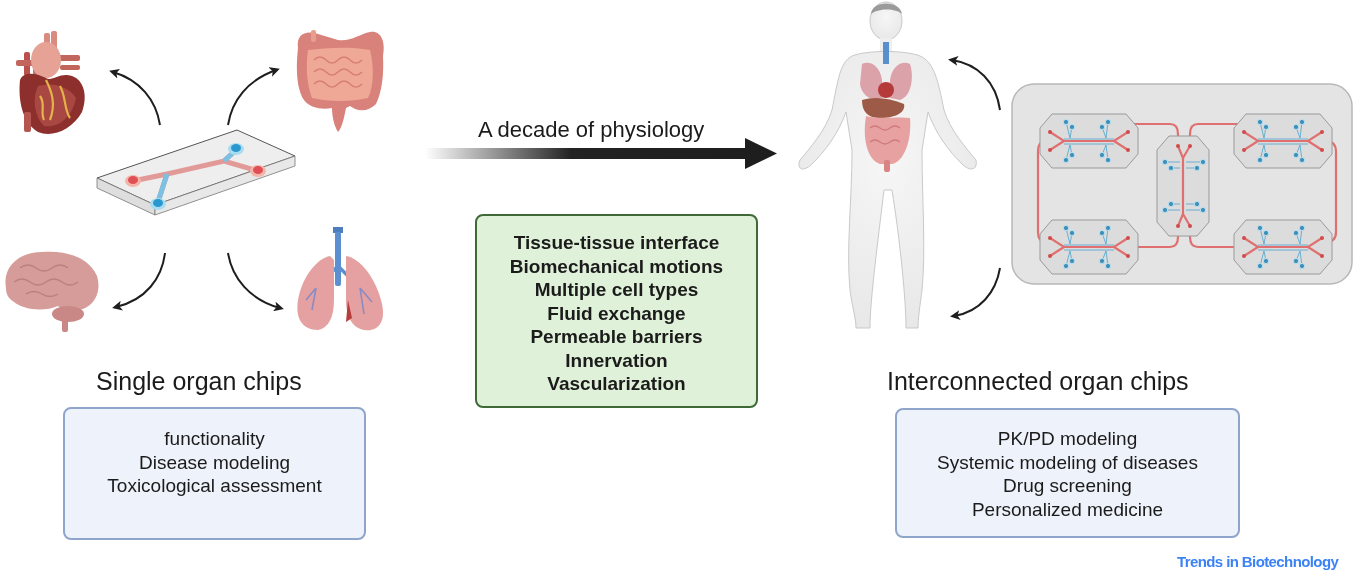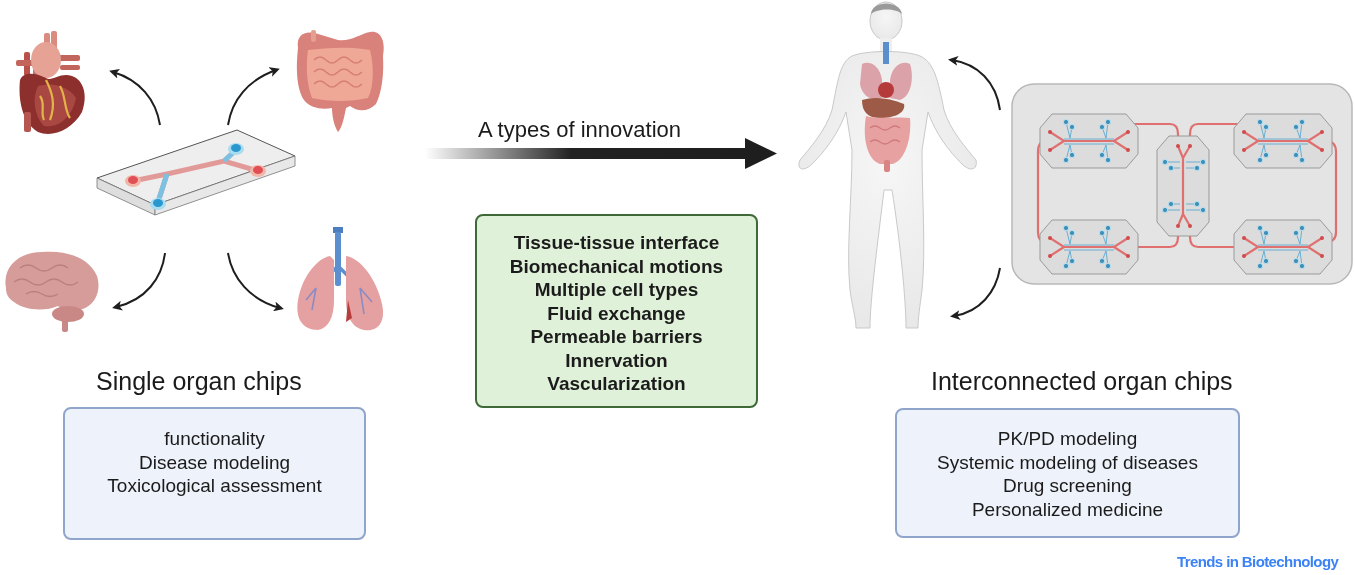--- a/index.html
+++ b/index.html
@@ -260,33 +260,33 @@
 </svg>
 
 <div class="abs title" style="left:96px; top:367px;">Single organ chips</div>
 
 <div class="abs box box-blue" style="left:63px; top:407px; width:303px; height:133px; padding-top:18px;">
   <span class="line">functionality</span>
   <span class="line">Disease modeling</span>
   <span class="line">Toxicological assessment</span>
 </div>
 
-<div class="abs title" style="left:478px; top:117px; font-size:22px;">A types of innovation</div>
+<div class="abs title" style="left:478px; top:117px; font-size:22px;">A decade of physiology</div>
 
 <div class="abs box box-green" style="left:475px; top:214px; width:283px; height:194px; padding-top:15px;font-weight:bold;">
   <span class="line">Tissue-tissue interface</span>
   <span class="line">Biomechanical motions</span>
   <span class="line">Multiple cell types</span>
   <span class="line">Fluid exchange</span>
   <span class="line">Permeable barriers</span>
   <span class="line">Innervation</span>
   <span class="line">Vascularization</span>
 </div>
 
-<div class="abs title" style="left:887px; top:367px;margin-left:44px;">Interconnected organ chips</div>
+<div class="abs title" style="left:887px; top:367px;">Interconnected organ chips</div>
 
 <div class="abs box box-blue" style="left:895px; top:408px; width:345px; height:130px; padding-top:17px;">
   <span class="line">PK/PD modeling</span>
   <span class="line">Systemic modeling of diseases</span>
   <span class="line">Drug screening</span>
   <span class="line">Personalized medicine</span>
 </div>
 
 <div class="abs footer" style="left:1177px; top:553px;">Trends in Biotechnology</div>
 

